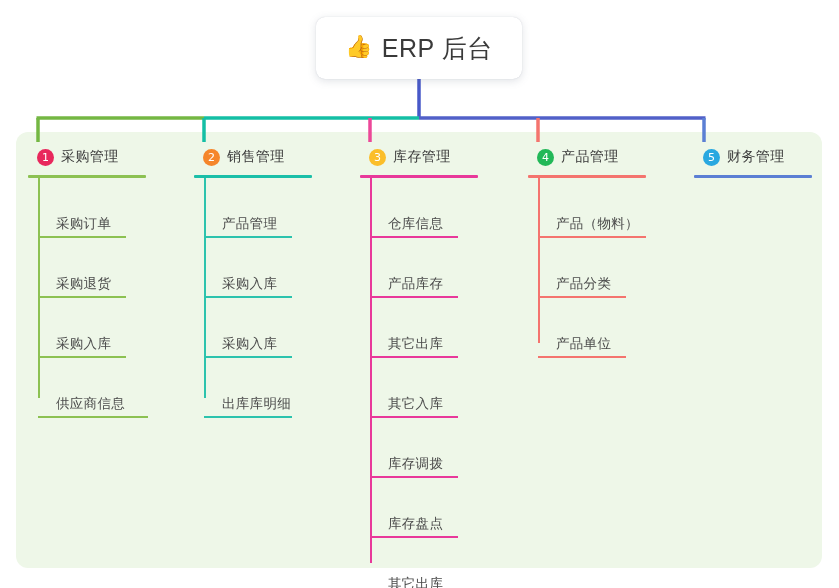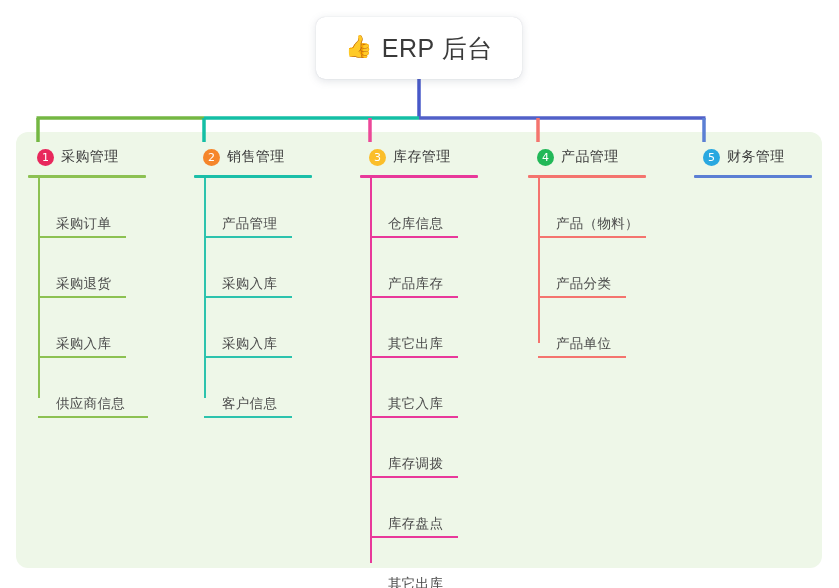--- a/index.html
+++ b/index.html
@@ -200,21 +200,21 @@
         </div>
         <div class="item">
           <span class="item-label">采购入库</span>
           <div class="item-rule" style="background: rgb(44, 195, 173); width: 88px;"></div>
         </div>
         <div class="item">
           <span class="item-label">采购入库</span>
           <div class="item-rule" style="background: rgb(44, 195, 173); width: 88px;"></div>
         </div>
         <div class="item">
-          <span class="item-label">客户信息</span>
+          <span class="item-label">出库库明细</span>
           <div class="item-rule" style="background: rgb(44, 195, 173); width: 88px;"></div>
         </div>
       </div>
     </div>
     <div class="column" style="left: 360px;">
       <div class="col-head">
         <span class="badge" style="background: rgb(251, 190, 42);">3</span>
         <span class="col-title">库存管理</span>
       </div>
       <div class="head-rule" style="background: rgb(232, 57, 154); width: 118px;"></div>

